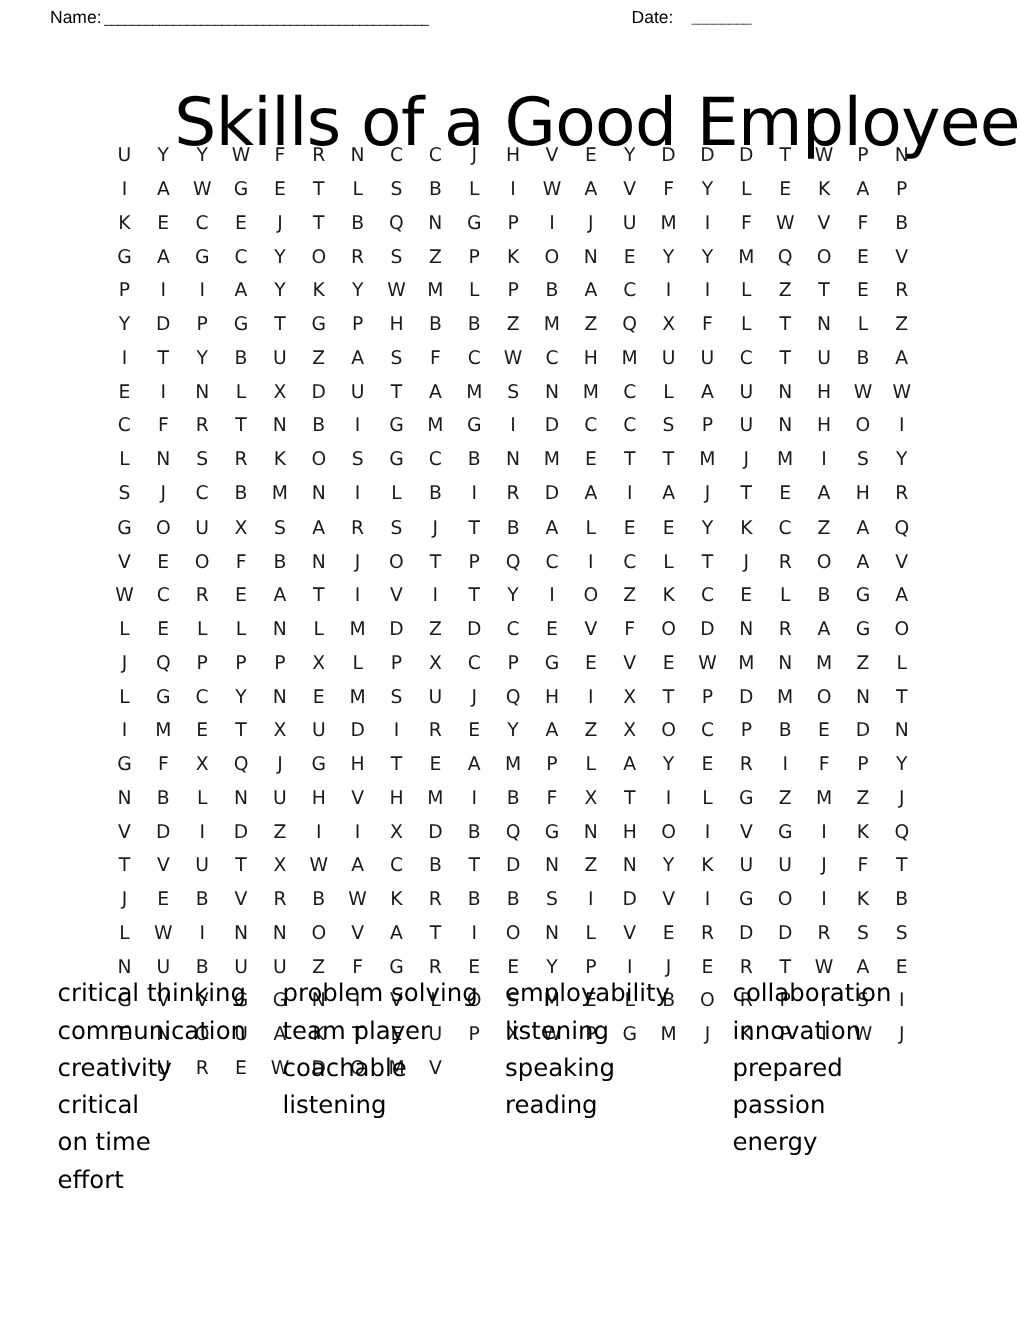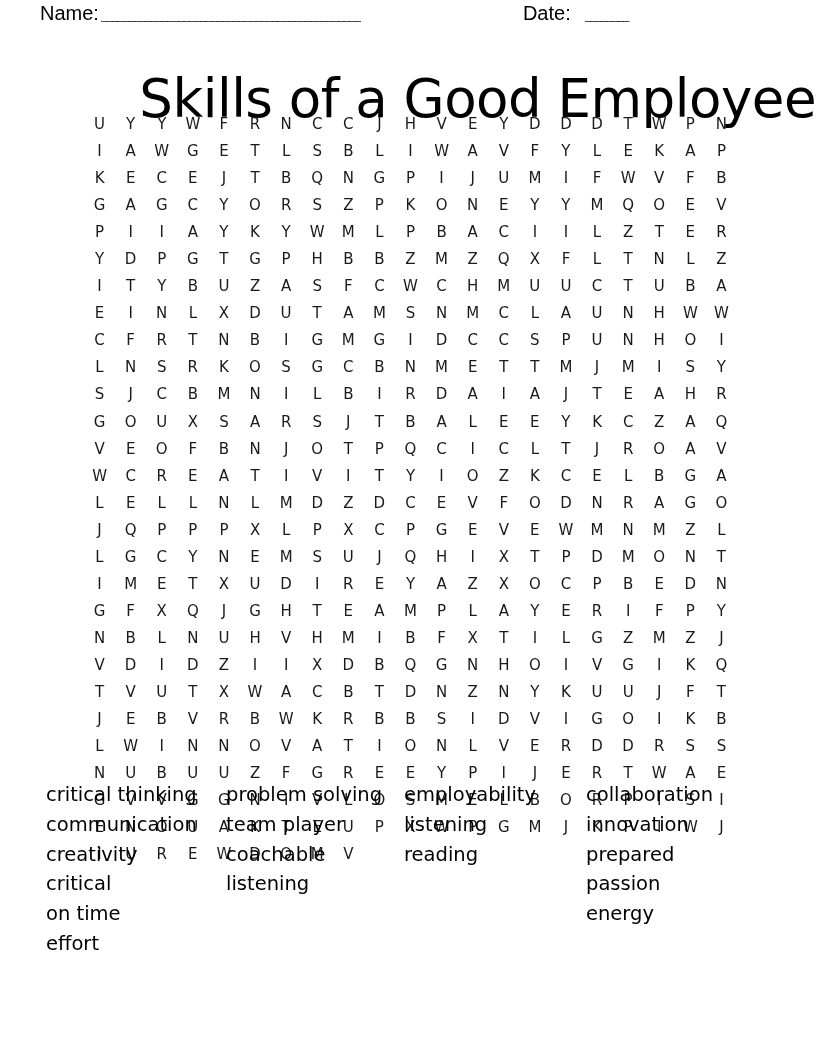--- a/index.html
+++ b/index.html
@@ -33,38 +33,39 @@
     height: 26px;
     display: flex;
     align-items: baseline;
     padding: 5px 40px 0 40px;
     box-sizing: border-box;
     font-size: 15.5px;
     letter-spacing: 0px;
   }
   .nd-label {
     white-space: nowrap;
-    font-size: 20px;
+    font-size: 14px;
     line-height: 17px;
   }
   .nd-rule {
     display: inline-block;
     overflow: hidden;
     white-space: nowrap;
     font-size: 11px;
     line-height: 17px;
     letter-spacing: -0.6px;
   }
   .nd-rule.name-rule {
     width: 398px;
     margin-left: 2px;
   }
   .nd-rule.date-rule {
     width: 78px;
     margin-left: 14px;
+    font-family: Liberation Mono, monospace;
   }
   .nd-gap {
     width: 24px;
     display: inline-block;
   }
 
   
   .puzzle-title {
     position: absolute;
     top: 32px;
@@ -728,20 +729,21 @@
       </div>
       <div class="word-col">
         <div class="word">problem solving</div>
         <div class="word">team player</div>
         <div class="word">coachable</div>
         <div class="word">listening</div>
       </div>
       <div class="word-col">
         <div class="word">employability</div>
         <div class="word">listening</div>
+        <div class="word">speaking</div>
         <div class="word">reading</div>
       </div>
       <div class="word-col">
         <div class="word">collaboration</div>
         <div class="word">innovation</div>
         <div class="word">prepared</div>
         <div class="word">passion</div>
         <div class="word">energy</div>
       </div>
     </div>

